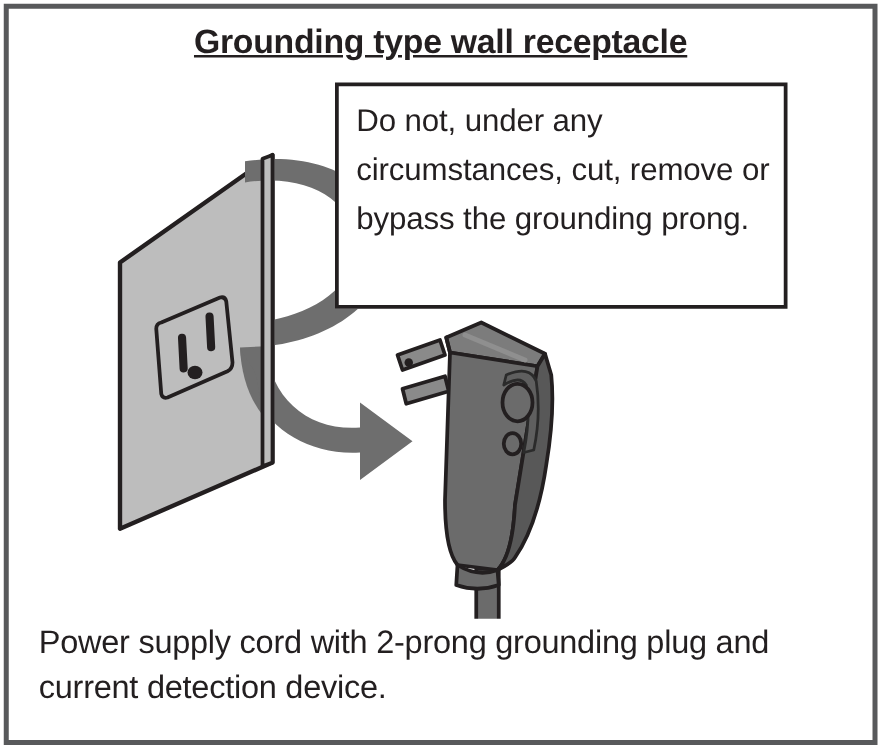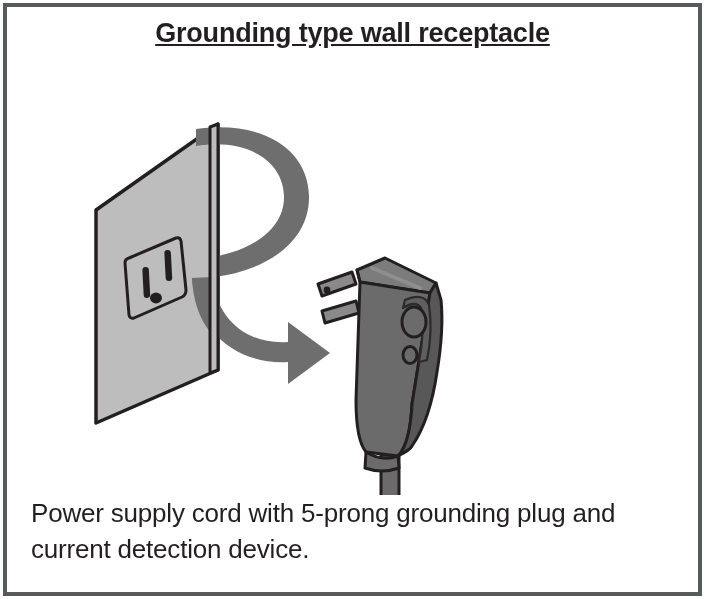--- a/index.html
+++ b/index.html
@@ -181,16 +181,19 @@
 
         <ellipse cx="410" cy="355" rx="7" ry="8.5" fill="#6b6b6b" stroke="#231f20" stroke-width="3"></ellipse>
 
         <path d="M372,268 L420,288" stroke="#8f8f8f" stroke-width="4" stroke-linecap="round" fill="none"></path>
 
         <path d="M366,452 Q382,462 398,456 L399,468 Q382,474 365,468 Z" fill="#6b6b6b" stroke="#231f20" stroke-width="3" stroke-linejoin="round"></path>
       </g>
     </svg>
   </div>
 
+  <div id="warning-box">
+    <div id="warning-text">Do not, under any circumstances, cut, remove or bypass the grounding prong.</div>
+  </div>
 
-  <div id="caption-text">Power supply cord with 5-prong grounding plug and current detection device.</div>
+  <div id="caption-text">Power supply cord with 2-prong grounding plug and current detection device.</div>
 
 </div>
 
 </body></html>

